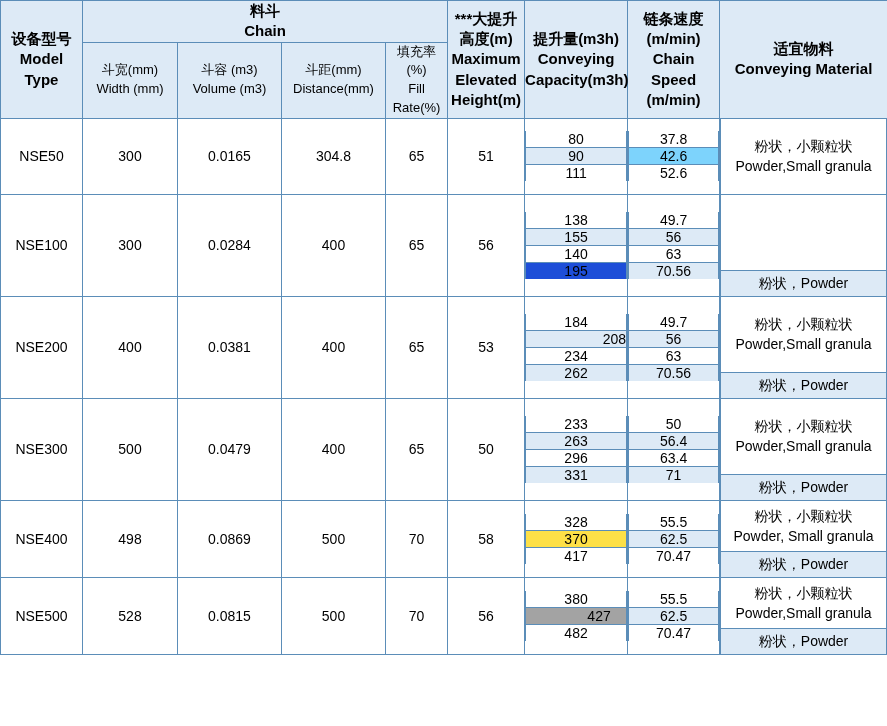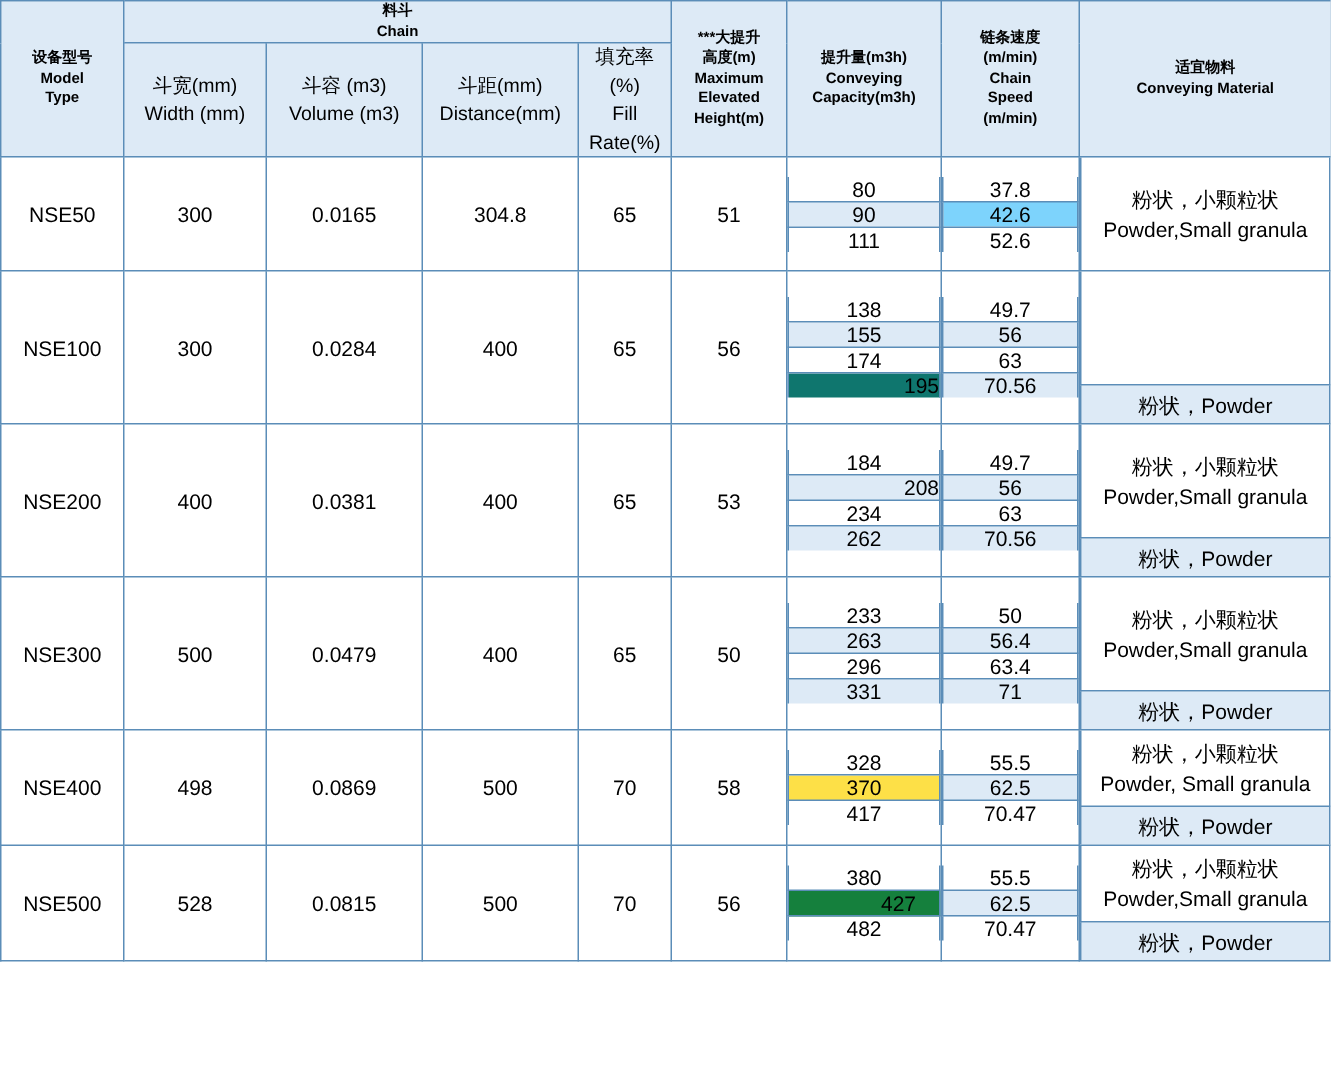--- a/index.html
+++ b/index.html
@@ -22,21 +22,21 @@
   table.spec td, table.spec th {
     border: 1px solid #5b8db8;
     padding: 0;
     vertical-align: middle;
     text-align: center;
   }
   
   .hdr {
     background: #ddeaf6;
     font-weight: bold;
-    font-size: 10px;
+    font-size: 15px;
     line-height: 1.35;
     padding: 4px 2px;
   }
   .hdr-sub {
     background: #ddeaf6;
     font-weight: normal;
     font-size: 13px;
     line-height: 1.45;
     padding: 4px 2px;
   }
@@ -212,24 +212,24 @@
         <td class="pairs-cell">
           <table class="sub-table">
             <tbody>
               <tr>
                 <td>138</td>
               </tr>
               <tr>
                 <td style="background: rgb(221, 234, 246);">155</td>
               </tr>
               <tr>
-                <td>174</td>
-              </tr>
-              <tr>
-                <td style="background: #0f766e; text-align: right;">195</td>
+                <td>140</td>
+              </tr>
+              <tr>
+                <td style="background: #1d4ed8;">195</td>
               </tr>
             </tbody>
           </table>
         </td>
         <td class="pairs-cell">
           <table class="sub-table">
             <tbody>
               <tr>
                 <td>49.7</td>
               </tr>
@@ -444,21 +444,21 @@
         <td class="cell">500</td>
         <td class="cell">70</td>
         <td class="cell">56</td>
         <td class="pairs-cell">
           <table class="sub-table">
             <tbody>
               <tr>
                 <td>380</td>
               </tr>
               <tr>
-                <td style="background: #15803d; padding-left: 46px;">427</td>
+                <td style="background: #a3a3a3; padding-left: 46px;">427</td>
               </tr>
               <tr>
                 <td>482</td>
               </tr>
             </tbody>
           </table>
         </td>
         <td class="pairs-cell">
           <table class="sub-table">
             <tbody>

